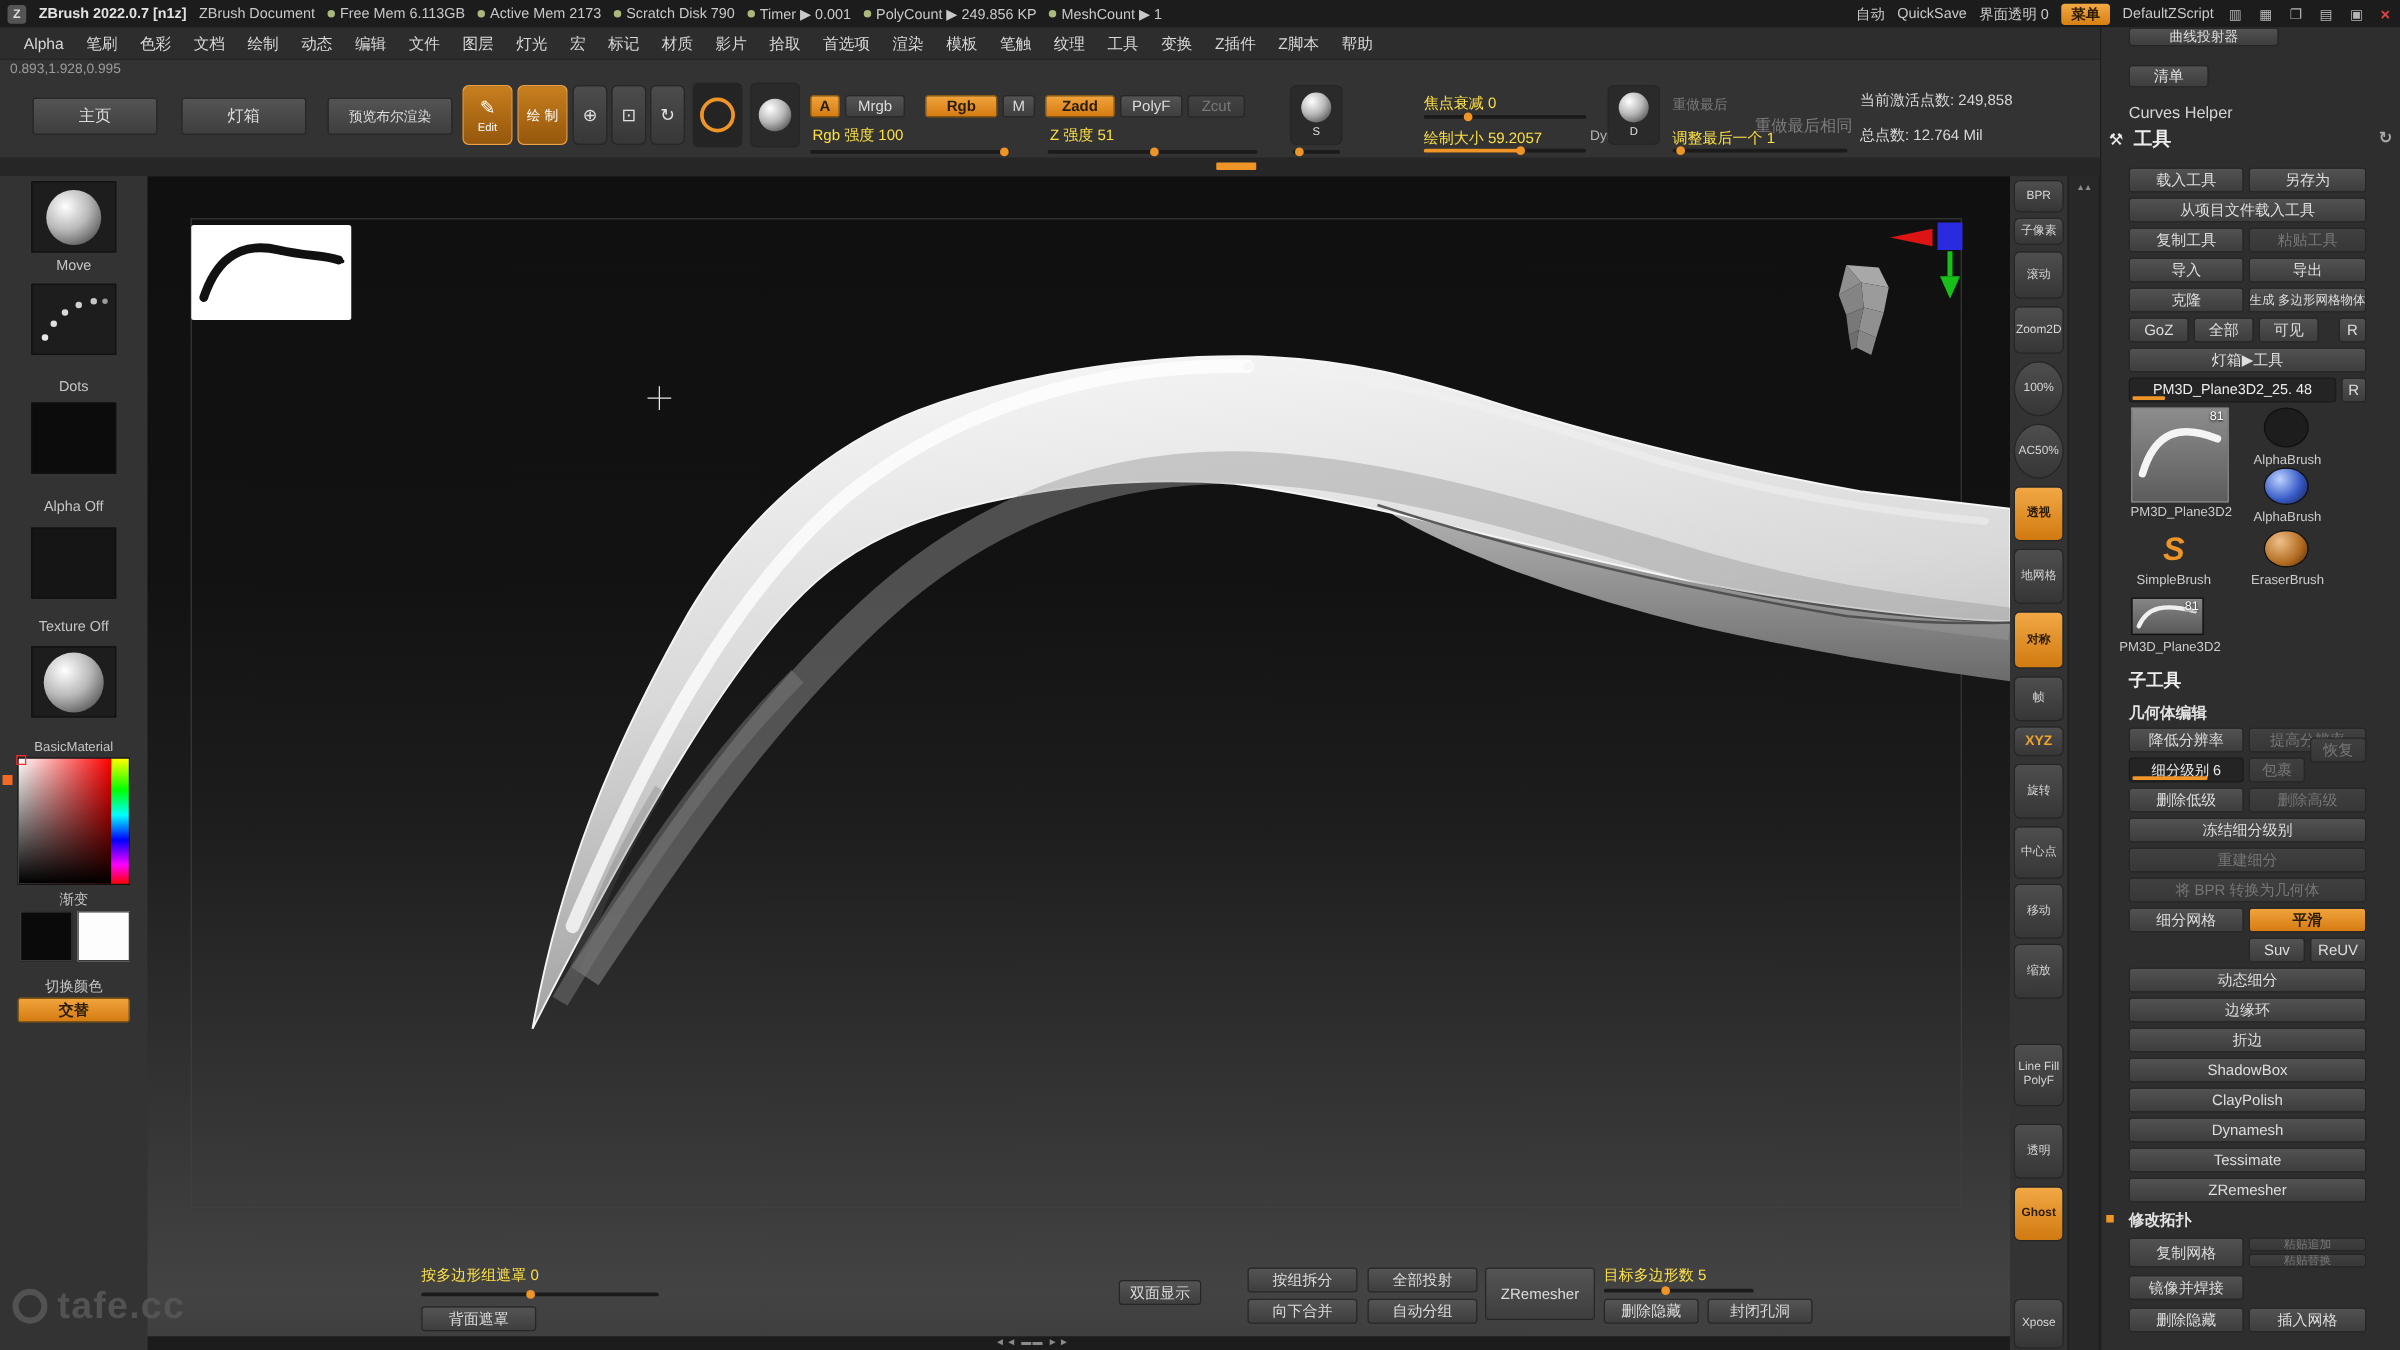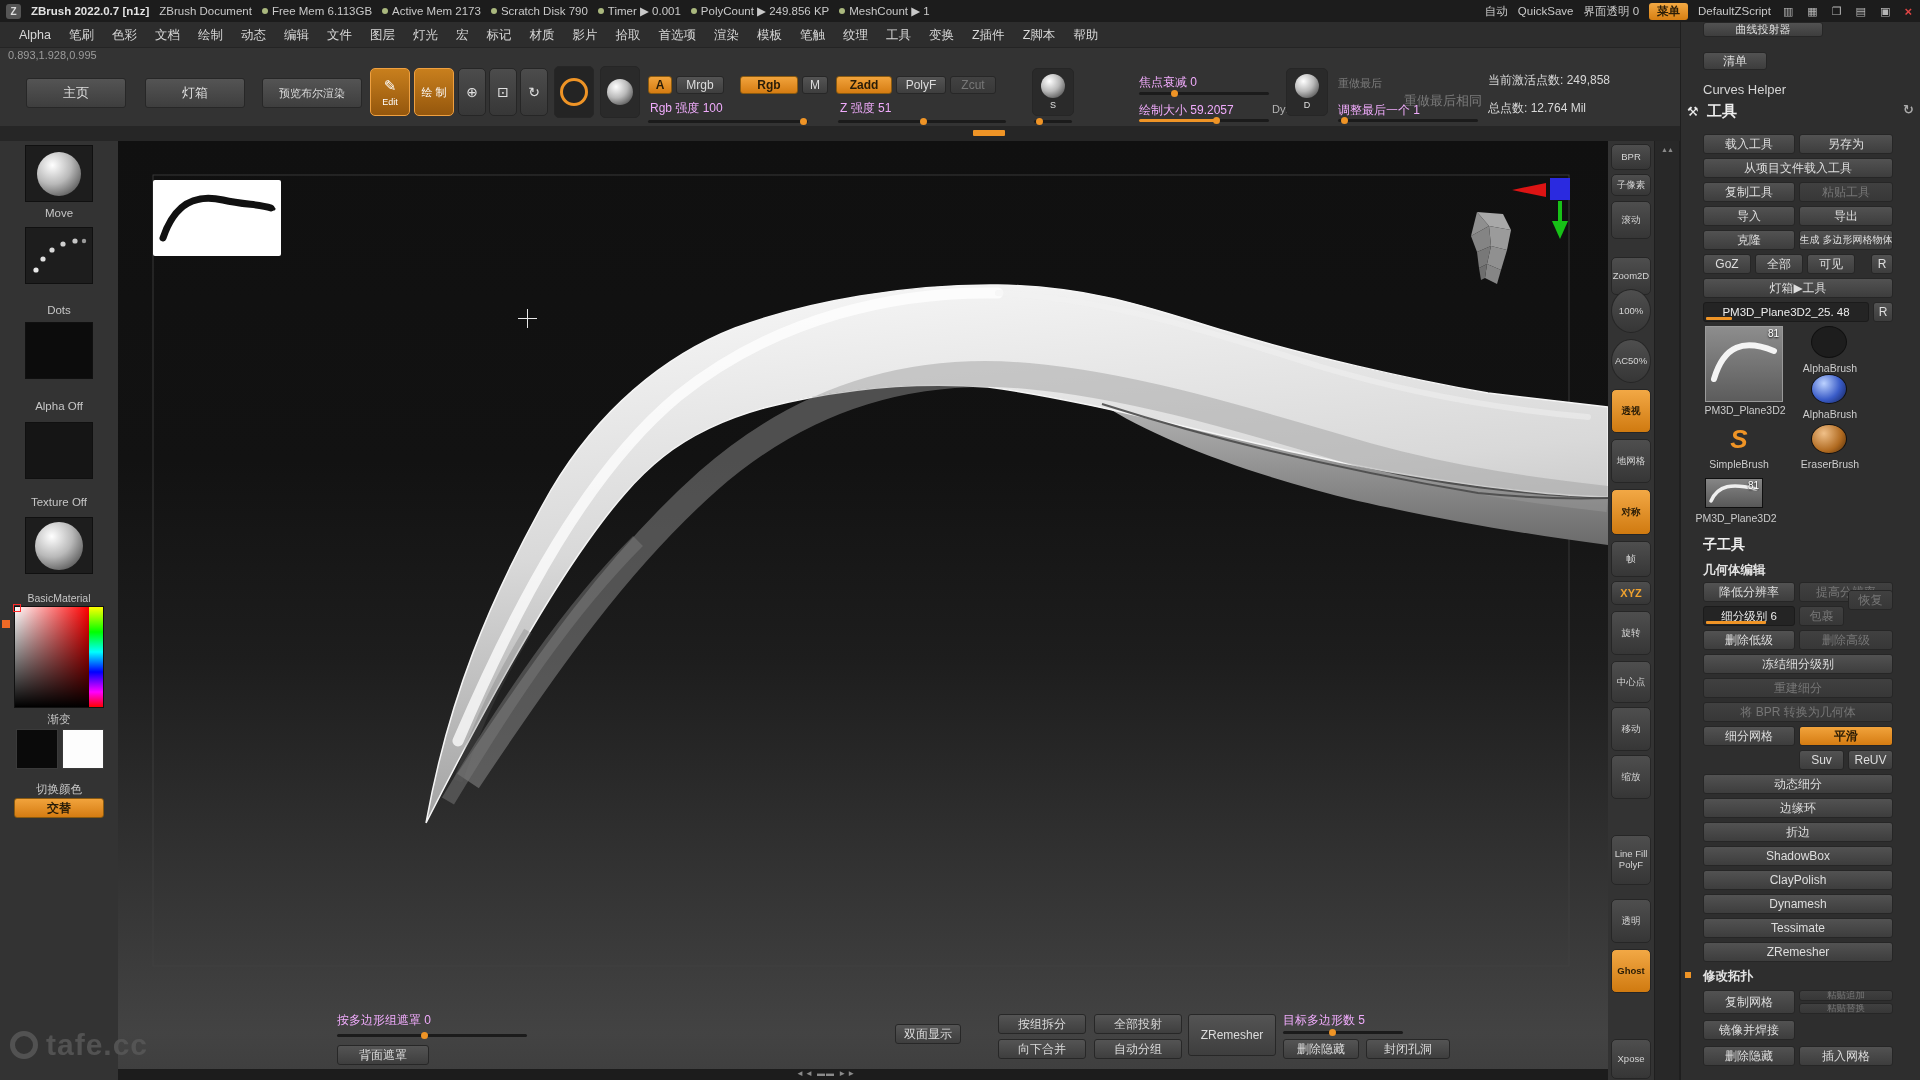--- a/index.html
+++ b/index.html
@@ -20,21 +20,21 @@
   .mbar{background:#2d2d2d;border-bottom:1px solid #242424;display:flex;align-items:center;padding:0 10px;}
   .mitem{padding:0 9px;font-size:12.5px;color:#d8d8d8;line-height:26px;}
   
   .btn{display:flex;align-items:center;justify-content:center;background:linear-gradient(#545454,#3e3e3e);
     border:1px solid #272727;border-radius:3px;color:#dcdcdc;box-sizing:border-box;white-space:nowrap;overflow:hidden;}
   .btn.dis{color:#787878;background:linear-gradient(#424242,#383838);}
   .btn.on{background:linear-gradient(#f1a33c,#d57c12);color:#281c08;border-color:#8a5a10;font-weight:bold;}
   .tool-sq{display:flex;flex-direction:column;align-items:center;justify-content:center;gap:2px;
     background:linear-gradient(#4c4c4c,#373737);border:1px solid #262626;border-radius:5px;color:#e0e0e0;box-sizing:border-box;text-align:center;}
   .tool-sq.on{background:linear-gradient(#c87f1d,#95570d);border-color:#efa040;color:#fff;}
-  .lbl{position:absolute;color:#f0abfc;white-space:nowrap;}
+  .lbl{position:absolute;color:#fde047;white-space:nowrap;}
   .dis-lbl{color:#7b7b7b;}
   .track{position:absolute;height:3px;background:#1b1b1b;border-radius:2px;}
   .fillseg{position:absolute;height:3px;background:#ef9426;border-radius:2px;top:0;left:0;}
   .knob{position:absolute;width:7px;height:7px;background:#ef9426;border-radius:50%;top:-2px;}
   .sphere{border-radius:50%;background:radial-gradient(circle at 35% 30%,#ffffff,#b9b9b9 45%,#606060 80%,#393939);}
   .thumb{position:absolute;background:#1d1d1d;border:1px solid #101010;box-sizing:border-box;}
   .badge{position:absolute;top:1px;right:3px;color:#fff;font-size:10px;text-shadow:0 1px 2px #000;}
   .shelf-lbl{position:absolute;width:118px;text-align:center;font-size:11.5px;color:#c6c6c6;}
   
   .dock-btn{position:absolute;left:3px;width:40px;border-radius:5px;background:linear-gradient(#4e4e4e,#363636);
@@ -314,21 +314,21 @@
       <polygon points="28,60 36,56 34,70 30,72" fill="#6e6e6e"></polygon>
     </svg>
 
     <div class="crosshair" style="left:400px;top:168px"></div>
   </div>
 
   <div class="abs" style="left:1608px;top:141px;width:46px;height:939px;background:#333">
     <div class="dock-btn" style="top:3px;height:26px">BPR</div>
     <div class="dock-btn" style="top:33px;height:22px">子像素</div>
     <div class="dock-btn" style="top:60px;height:38px">滚动</div>
-    <div class="dock-btn" style="top:116px;height:38px">Zoom2D</div>
+    <div class="dock-btn" style="top:104px;height:38px">Zoom2D</div>
     <div class="dock-btn" style="top:148px;height:44px;border-radius:50%">100%</div>
     <div class="dock-btn" style="top:198px;height:44px;border-radius:50%">AC50%</div>
     <div class="dock-btn on" style="top:248px;height:44px">透视</div>
     <div class="dock-btn" style="top:298px;height:44px">地网格</div>
     <div class="dock-btn on" style="top:348px;height:46px">对称</div>
     <div class="dock-btn" style="top:400px;height:36px">帧</div>
     <div class="dock-btn xyz" style="top:440px;height:24px">XYZ</div>
     <div class="dock-btn" style="top:470px;height:44px">旋转</div>
     <div class="dock-btn" style="top:520px;height:42px">中心点</div>
     <div class="dock-btn" style="top:566px;height:44px">移动</div>

